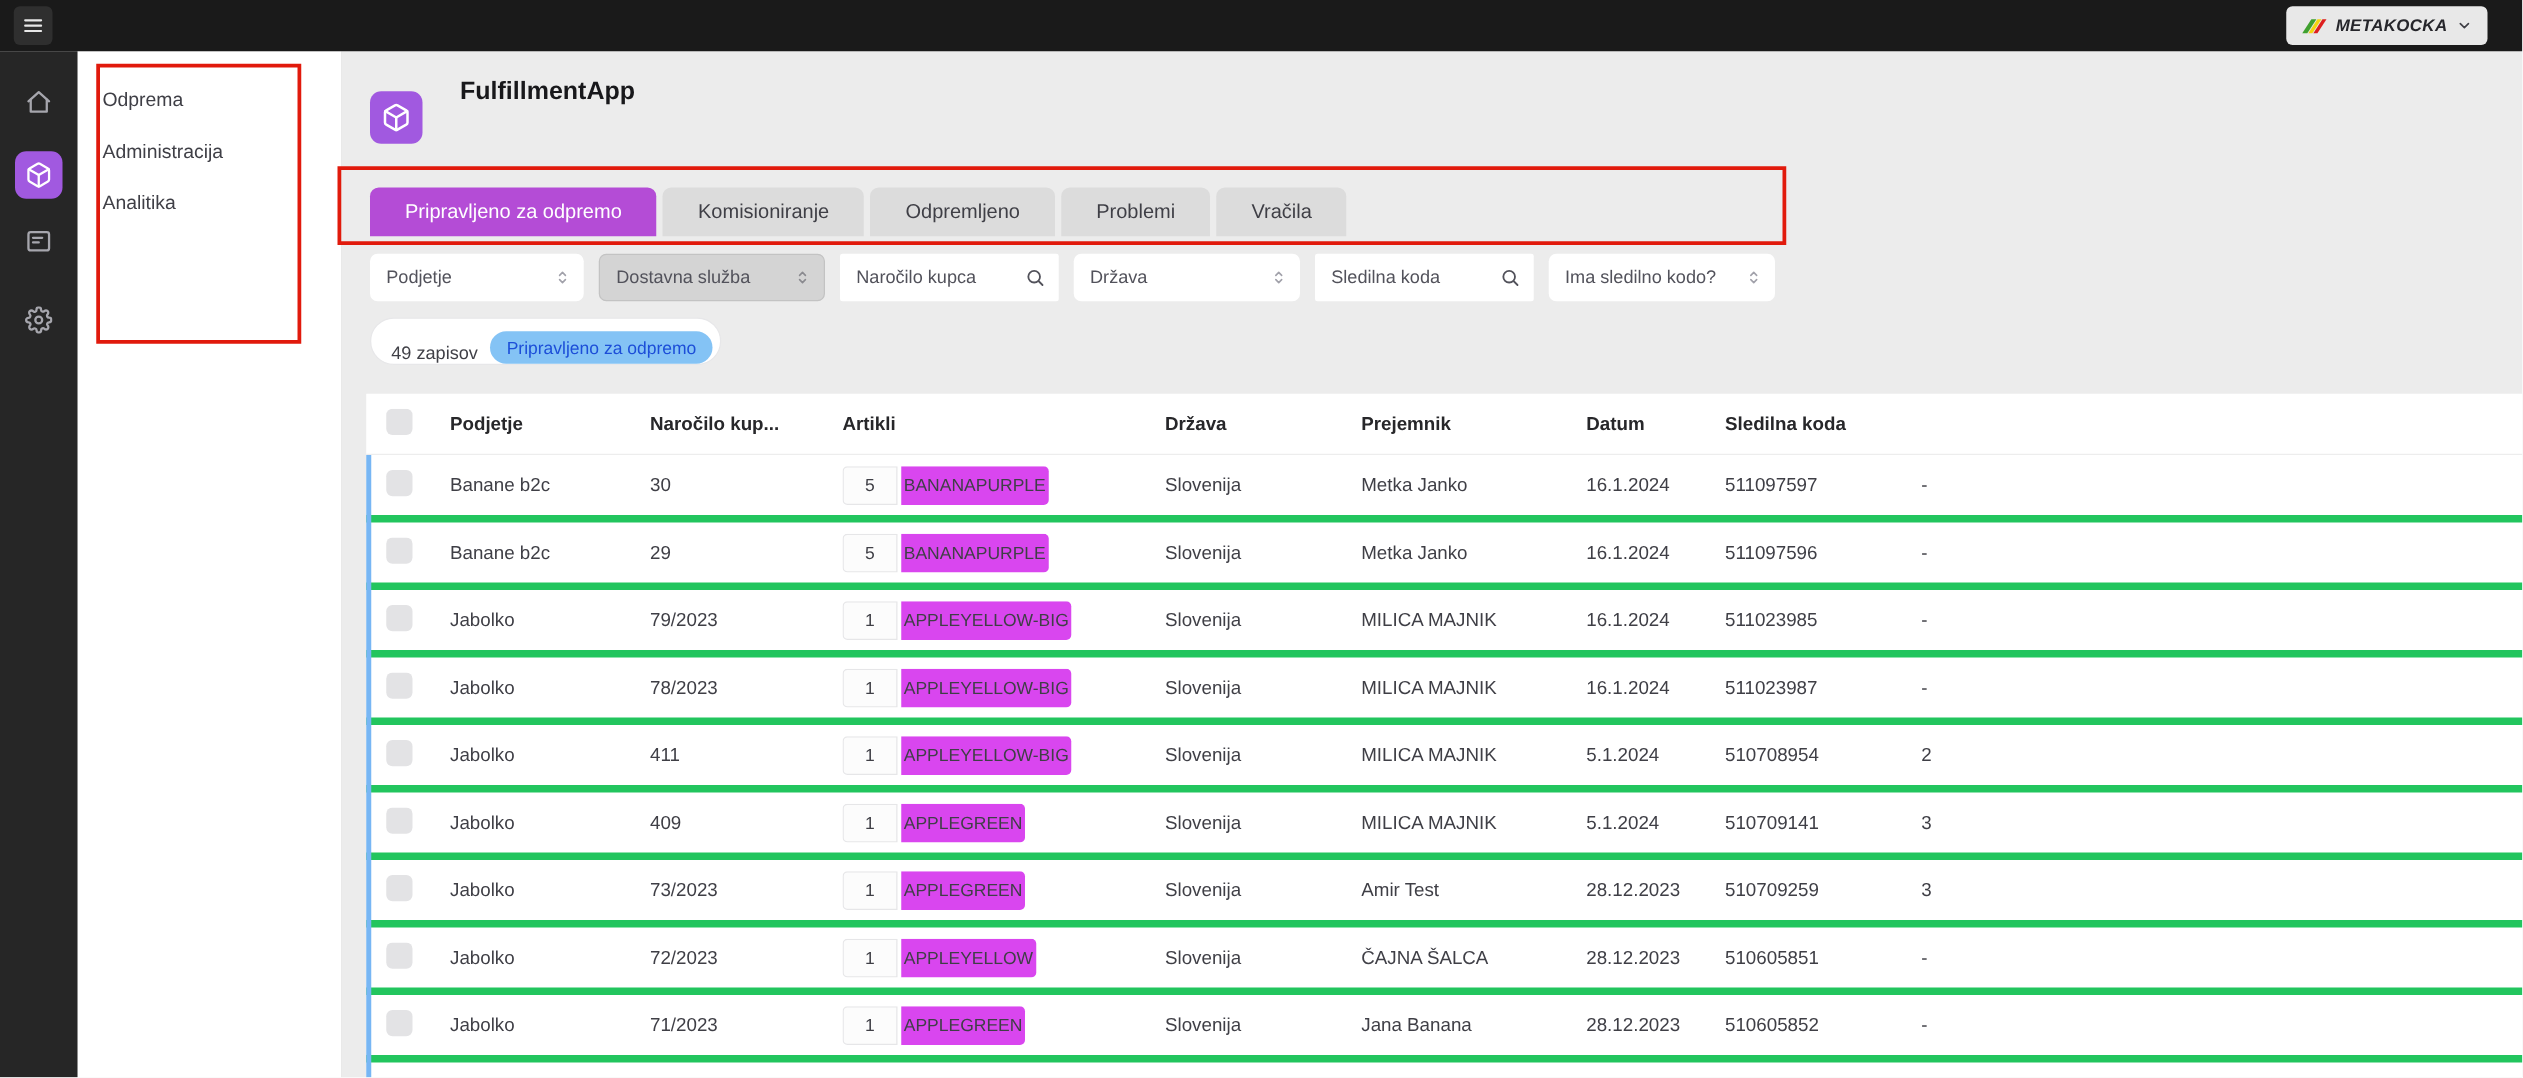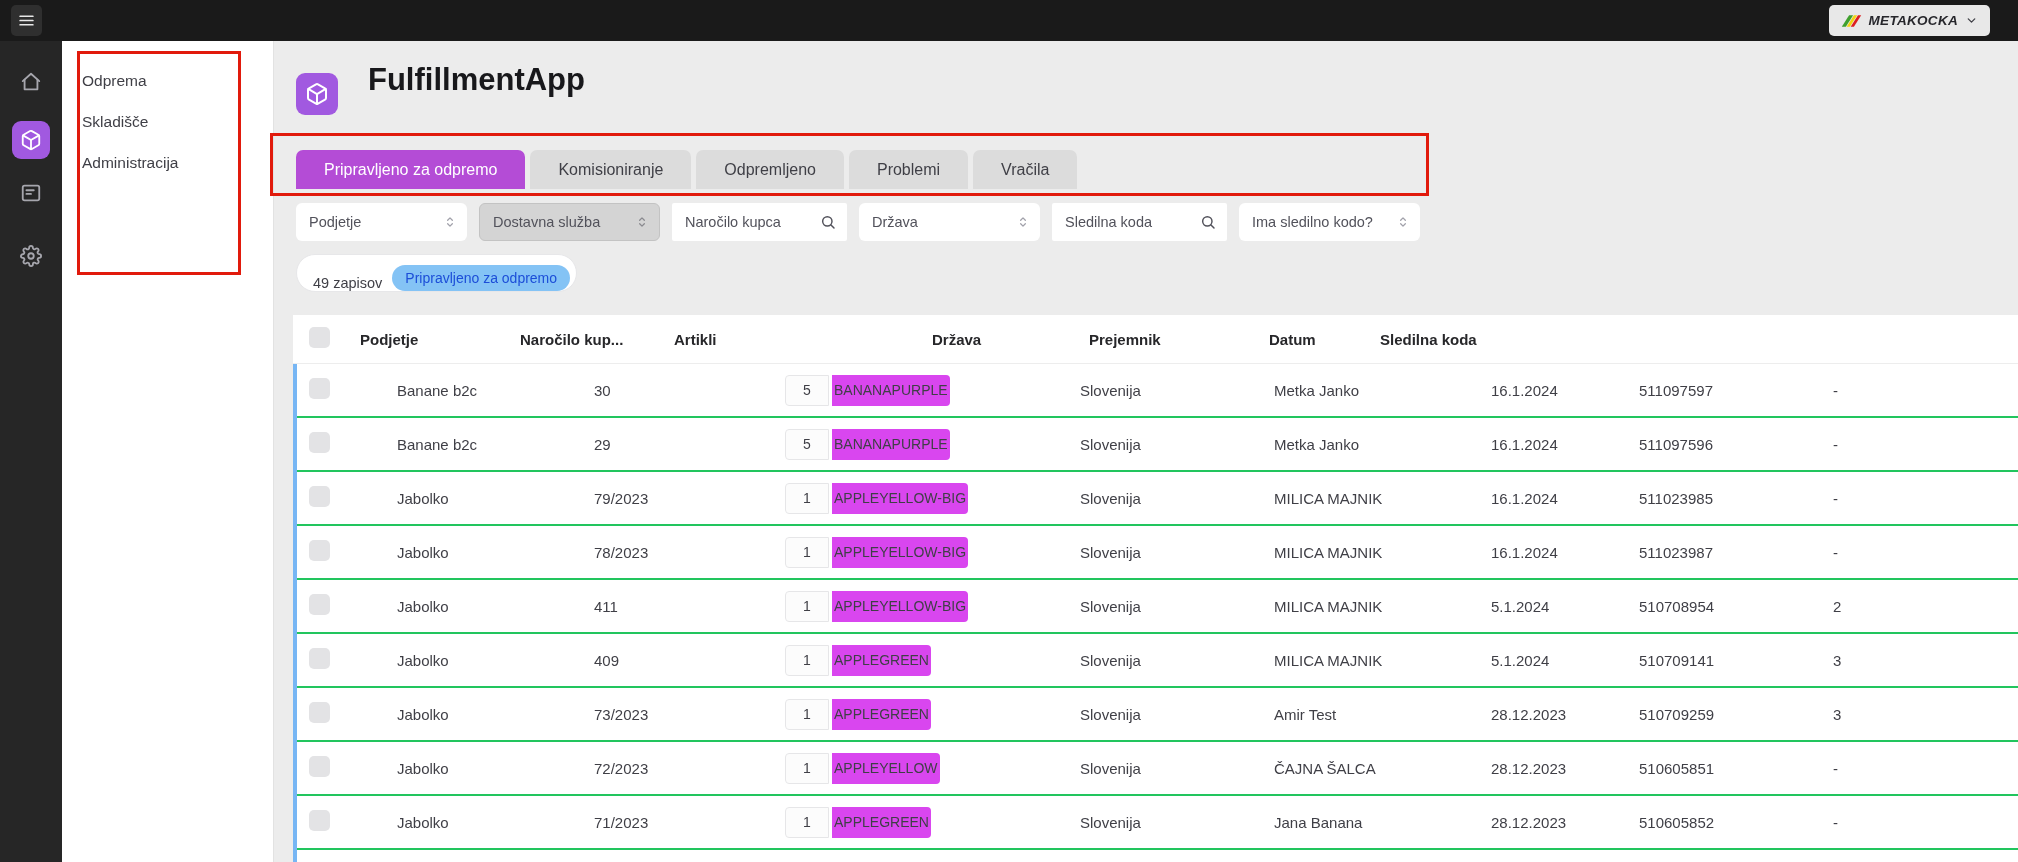--- a/index.html
+++ b/index.html
@@ -34,21 +34,21 @@
   .icon-btn:nth-of-type(3){top:133px;}
   .icon-btn:nth-of-type(4){top:196px;}
 
   
   .menu{position:absolute;left:62px;top:41px;width:212px;bottom:0;background:#fff;border-right:1px solid #e2e2e2;z-index:3;padding-top:19px;}
   .menu-item{height:41px;display:flex;align-items:center;padding-left:20px;font-size:15.5px;color:#3f3f46;cursor:pointer;}
 
   
   .main{position:absolute;left:274px;top:41px;right:0;bottom:0;background:var(--page-bg);}
   .app-icon{position:absolute;left:22px;top:32px;width:42px;height:42px;border-radius:9px;background:var(--accent-purple);color:#fff;display:flex;align-items:center;justify-content:center;}
-  .page-title{position:absolute;left:94px;top:21px;font-size:31px;font-weight:700;color:#18181b;}
+  .page-title{position:absolute;left:94px;top:21px;font-size:20px;font-weight:700;color:#18181b;}
   .breadcrumb{position:absolute;left:94px;top:54px;font-size:19px;font-weight:600;color:#a1a1aa;}
 
   
   .tabs{position:absolute;left:22px;top:109px;height:39px;display:flex;gap:5px;}
   .tab{height:39px;display:flex;align-items:center;padding:0 28px;font-size:16px;color:#3f3f46;background:#dcdcdc;border-radius:7px 7px 0 0;cursor:pointer;white-space:nowrap;}
   .tab.active{background:var(--tab-active-bg);color:#fff;}
 
   
   .filters{position:absolute;left:22px;top:162px;display:flex;gap:12px;}
   .filter{height:38px;background:#fff;border-radius:6px;display:flex;align-items:center;justify-content:space-between;padding:0 10px 0 13px;font-size:14.5px;color:#52525b;cursor:pointer;}
@@ -65,21 +65,21 @@
   .chip{position:absolute;left:22px;top:213px;height:38px;background:#fff;border:1px solid #e7e7e9;border-radius:19px;display:inline-flex;align-items:flex-end;gap:10px;padding:0 6px 0 16px;}
   .chip-count{font-size:14.5px;color:#3f3f46;}
   .chip-badge{background:var(--status-badge-bg);color:var(--status-badge-text);font-size:14px;border-radius:14px;padding:5px 13px;white-space:nowrap;}
 
   
   .table{position:absolute;left:19px;top:274px;right:0;bottom:0;background:#fff;}
   .accent-bar{position:absolute;left:0;top:49px;bottom:0;width:4px;background:var(--row-accent-blue);}
   .thead,.trow{display:grid;grid-template-columns:67px 160px 154px 258px 157px 180px 111px 157px 1fr;align-items:center;}
   .thead{height:49px;border-bottom:1px solid #ededed;}
   .thead .hcell{font-size:15px;font-weight:700;color:#27272a;}
-  .trow{height:54px;border-bottom:2px solid #22c55e;gap:37px;}
+  .trow{height:54px;border-bottom:6px solid #22c55e;}
   .cell,.hcell{padding-right:8px;font-size:15px;color:#3f3f46;overflow:hidden;white-space:nowrap;}
   .c-check{padding-left:16px;}
   .checkbox{display:inline-block;width:21px;height:21px;border-radius:5px;background:#e3e3e5;cursor:pointer;}
   .c-artikli{display:flex;align-items:center;gap:3px;}
   .qty-box{display:inline-flex;align-items:center;justify-content:center;width:44px;height:31px;background:#fcfcfc;border:1px solid #e6e6e8;border-radius:4px 0 0 4px;font-size:14px;color:#3f3f46;}
   .code-box{display:inline-flex;align-items:center;height:31px;background:#d946ef;border-radius:0 4px 4px 0;padding:0 2px;font-size:14px;color:#3f3f46;}
 
   
   .annotation{position:absolute;border:3px solid var(--annotation-red);pointer-events:none;z-index:20;}
   .anno-menu{left:77px;top:51px;width:164px;height:224px;}
@@ -138,22 +138,22 @@
     <button class="icon-btn">
       <svg width="22" height="22" viewBox="0 0 24 24" fill="none" stroke="currentColor" stroke-width="2" stroke-linecap="round" stroke-linejoin="round">
           <circle cx="12" cy="12" r="3"></circle>
           <path d="M19.4 15a1.65 1.65 0 0 0 .33 1.82l.06.06a2 2 0 0 1 0 2.83 2 2 0 0 1-2.83 0l-.06-.06a1.65 1.65 0 0 0-1.82-.33 1.65 1.65 0 0 0-1 1.51V21a2 2 0 0 1-2 2 2 2 0 0 1-2-2v-.09A1.65 1.65 0 0 0 9 19.4a1.65 1.65 0 0 0-1.82.33l-.06.06a2 2 0 0 1-2.83 0 2 2 0 0 1 0-2.83l.06-.06a1.65 1.65 0 0 0 .33-1.82 1.65 1.65 0 0 0-1.51-1H3a2 2 0 0 1-2-2 2 2 0 0 1 2-2h.09A1.65 1.65 0 0 0 4.6 9a1.65 1.65 0 0 0-.33-1.82l-.06-.06a2 2 0 0 1 0-2.83 2 2 0 0 1 2.83 0l.06.06a1.65 1.65 0 0 0 1.82.33H9a1.65 1.65 0 0 0 1-1.51V3a2 2 0 0 1 2-2 2 2 0 0 1 2 2v.09a1.65 1.65 0 0 0 1 1.51 1.65 1.65 0 0 0 1.82-.33l.06-.06a2 2 0 0 1 2.83 0 2 2 0 0 1 0 2.83l-.06.06a1.65 1.65 0 0 0-.33 1.82V9a1.65 1.65 0 0 0 1.51 1H21a2 2 0 0 1 2 2 2 2 0 0 1-2 2h-.09a1.65 1.65 0 0 0-1.51 1z"></path>
         </svg>
     </button>
   </nav>
 
   <nav class="menu">
     <div class="menu-item">Odprema</div>
-    <div class="menu-item">Skladišče</div>
     <div class="menu-item">Administracija</div>
+    <div class="menu-item">Analitika</div>
   </nav>
 
   <main class="main">
 
     <div class="app-icon">
       <svg width="24" height="24" viewBox="0 0 24 24" fill="none" stroke="currentColor" stroke-width="2" stroke-linecap="round" stroke-linejoin="round">
           <path d="M21 16V8a2 2 0 0 0-1-1.73l-7-4a2 2 0 0 0-2 0l-7 4A2 2 0 0 0 3 8v8a2 2 0 0 0 1 1.73l7 4a2 2 0 0 0 2 0l7-4A2 2 0 0 0 21 16z"></path>
           <path d="M3.27 6.96L12 12.01l8.73-5.05"></path>
           <path d="M12 22.08V12"></path>
         </svg>

